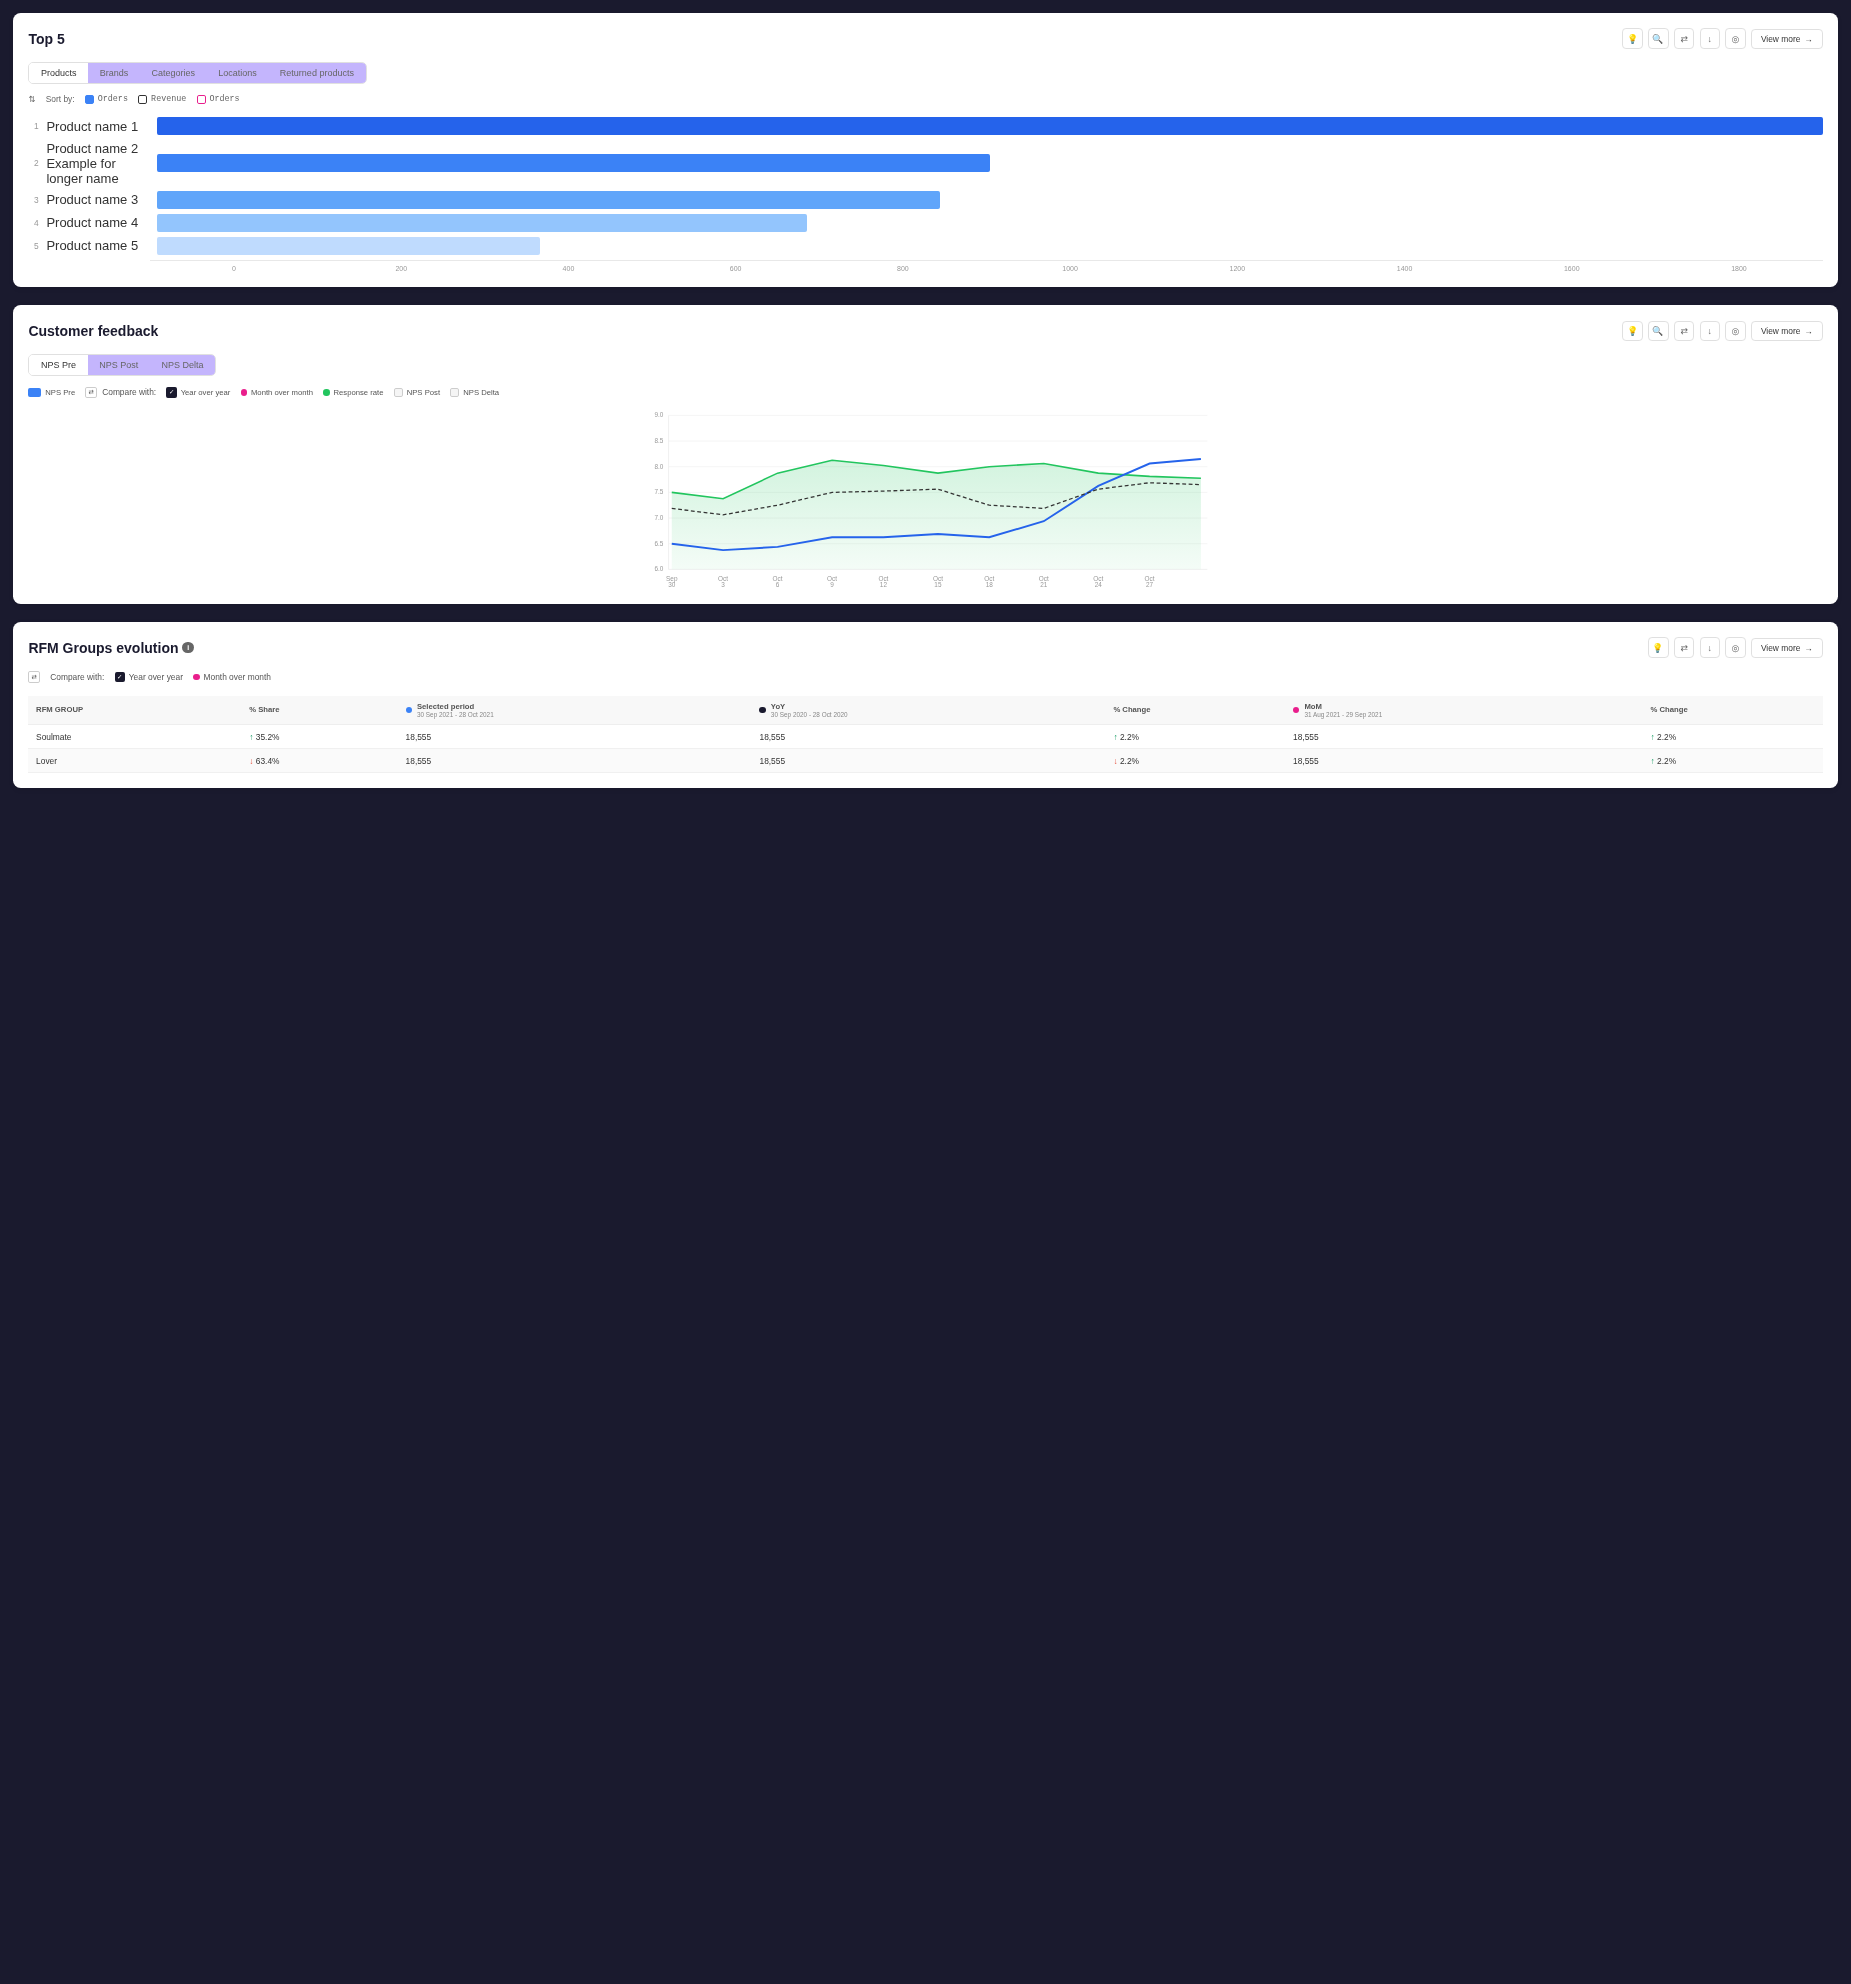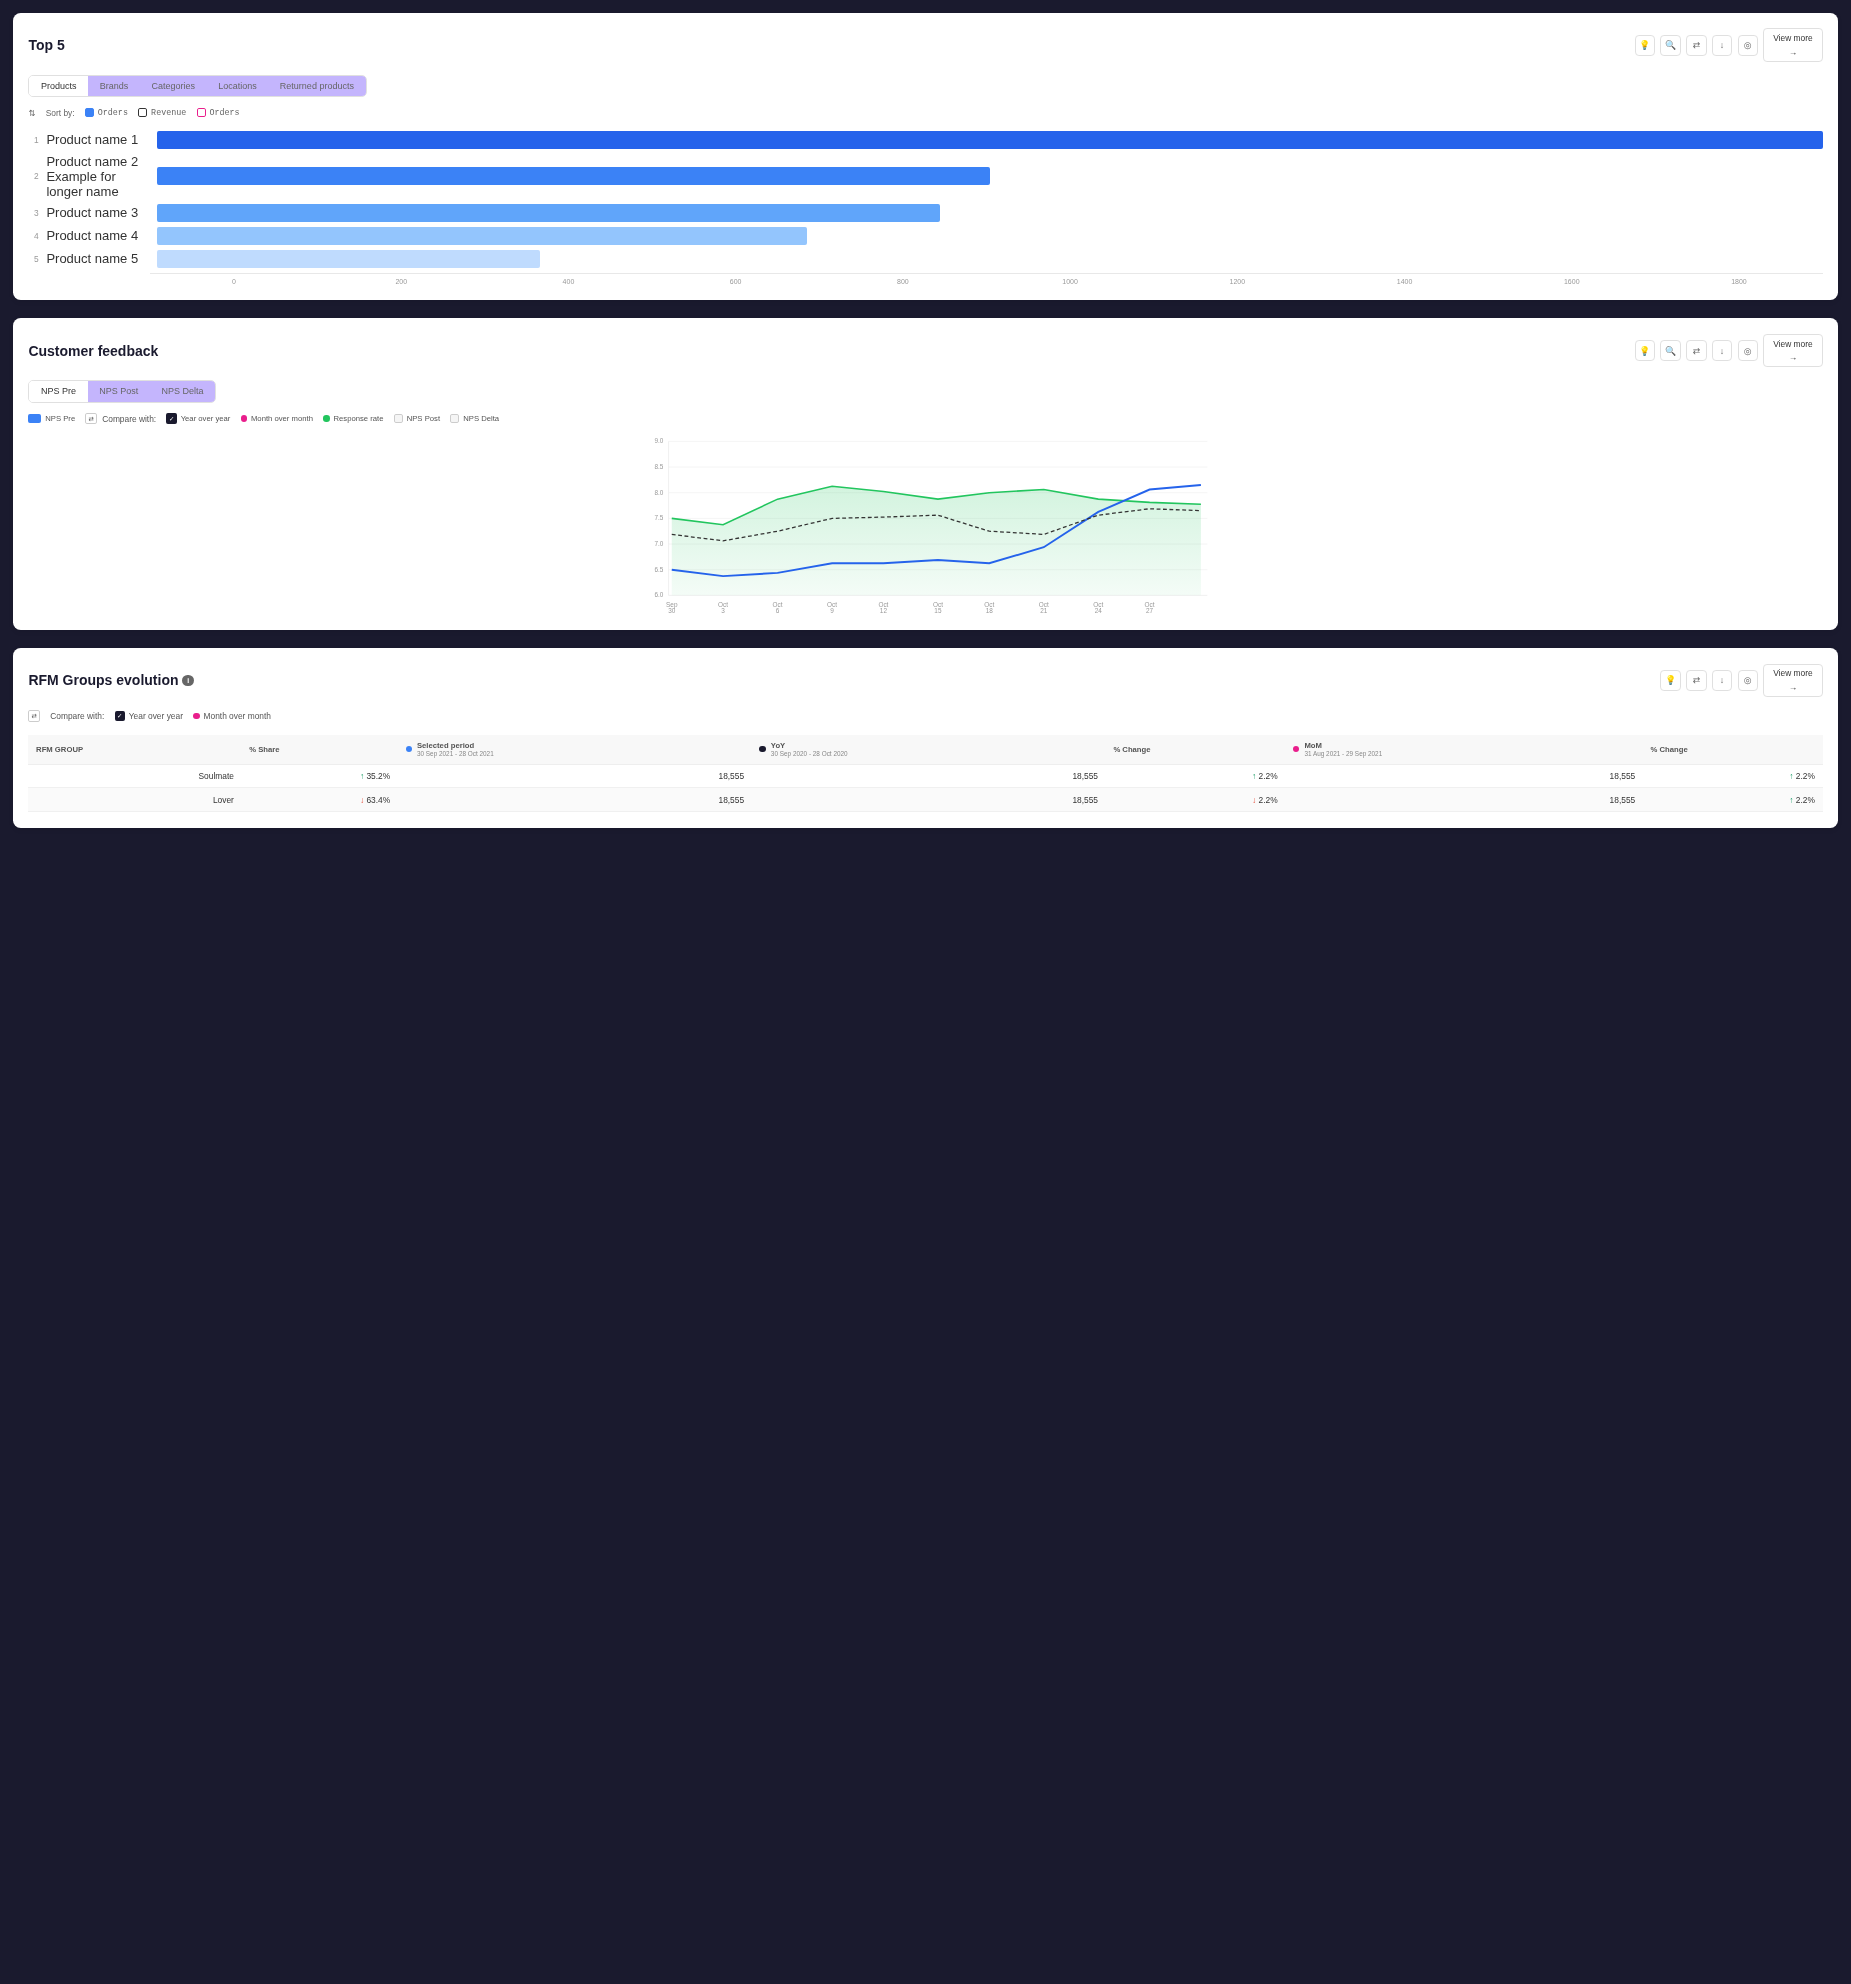--- a/index.html
+++ b/index.html
@@ -50,21 +50,20 @@
       align-items: center;
       gap: 3.9px;
       padding: 3.9px 9px;
       border: 0.6px solid #e0e0e0;
       border-radius: 3.9px;
       background: #fff;
       cursor: pointer;
       font-size: 8.4px;
       color: #333;
       font-weight: 500;
-      flex-direction: column;
     }
     
     .tabs {
       display: flex;
       border: 0.6px solid #e0e0e0;
       border-radius: 5.1px;
       overflow: hidden;
       width: fit-content;
       margin-bottom: 10.3px;
     }
@@ -219,21 +218,20 @@
       text-align: left;
       font-weight: 600;
       color: #555;
       font-size: 7.7px;
       border-bottom: 0.6px solid #eee;
     }
     .rfm-table td {
       padding: 6.4px 7.7px;
       border-bottom: 0.6px solid #f0f0f0;
       color: #333;
-      text-align: right;
     }
     .rfm-table tr:nth-child(even) td {
       background: #fafafa;
     }
     .change-up {
       color: #22a06b;
       font-weight: 600;
     }
     .change-down {
       color: #e34935;

